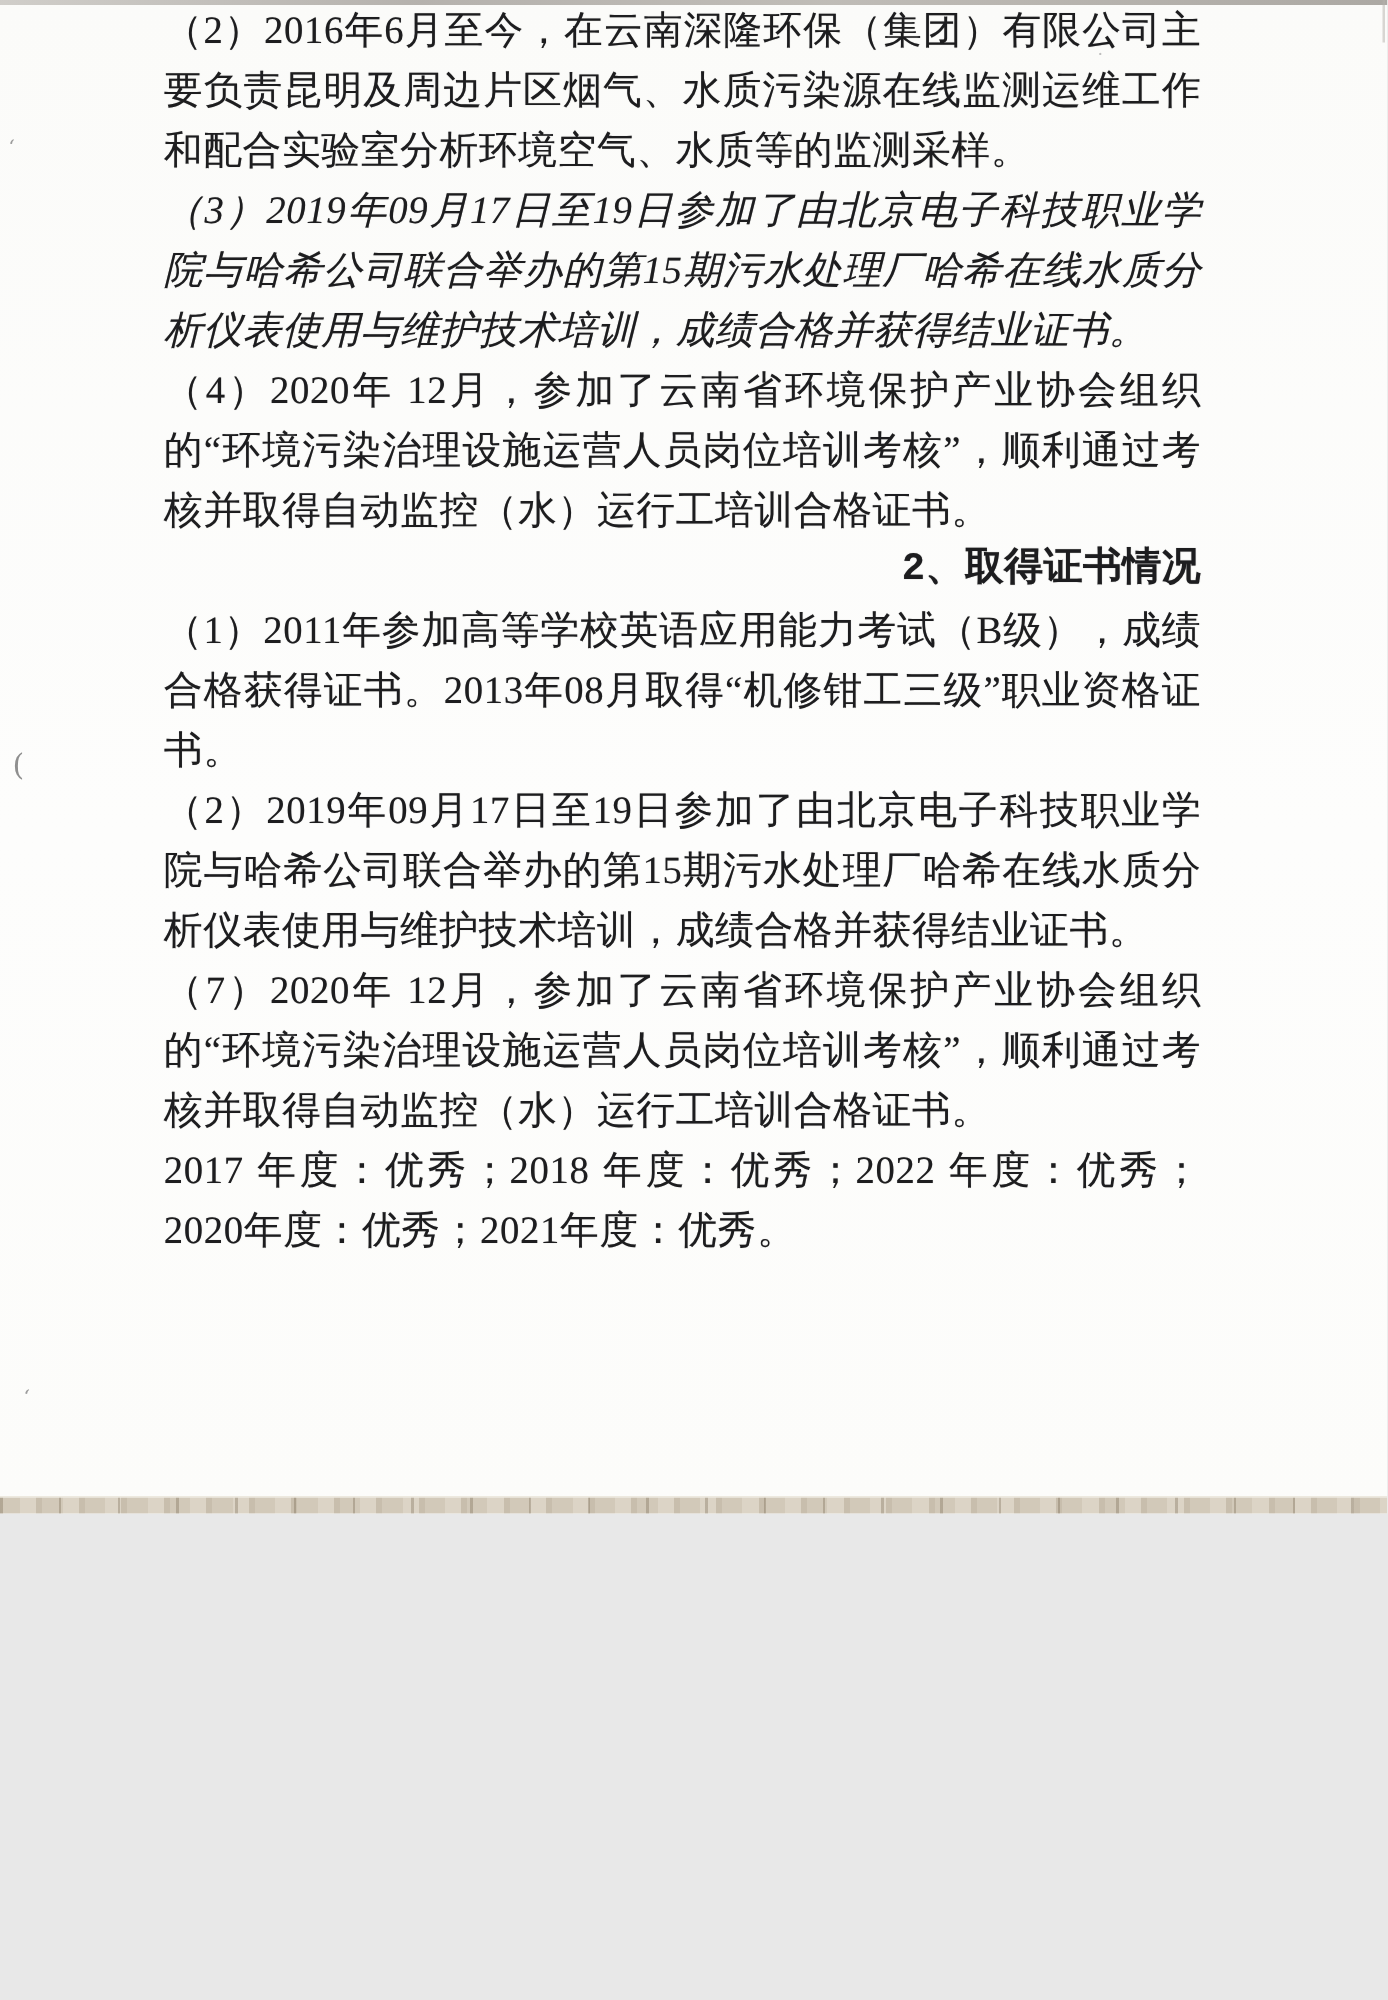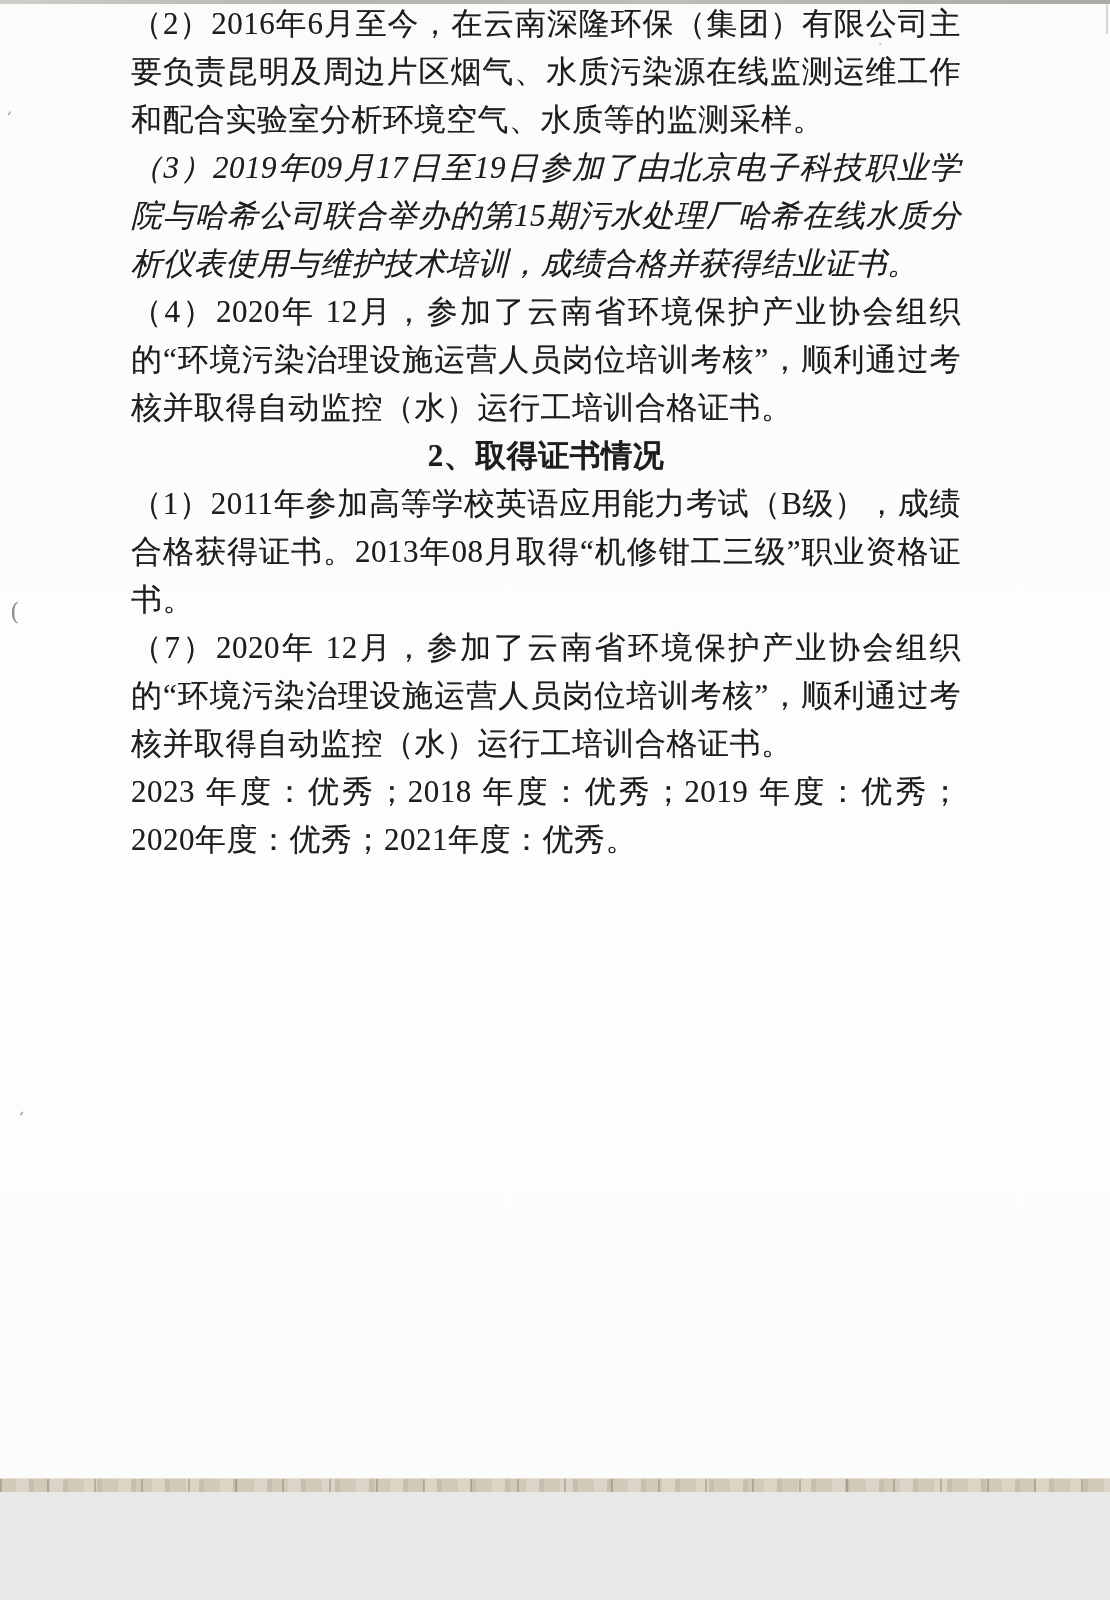--- a/index.html
+++ b/index.html
@@ -2,21 +2,21 @@
 <html><head>
 <meta charset="utf-8">
 <style>
   html,body{margin:0;padding:0;}
   body{
     font-family:"Liberation Serif","DejaVu Serif",serif;
     background:#e8e8e8;
   }
   .page{
     position:relative;
-    width:1110px;height:1492px;
+    width:1110px;height:1211px;
     margin:0 auto;
     background:linear-gradient(180deg,#fbfbf9 0%,#fdfdfc 55%,#fcfcfa 100%);
     overflow:hidden;
   }
   .scan-edge-top{
     position:absolute;top:0;left:0;right:0;height:4px;
     background:linear-gradient(90deg,#c9c6c1 0%,#a9a5a0 30%,#b5b1ab 60%,#9e9a94 100%);
     opacity:.85;
   }
   .scan-edge-right{
@@ -36,21 +36,22 @@
     font-size:31px;
     line-height:48px;
     text-align:justify;
     letter-spacing:.5px;
   }
   .content p,.content h2{margin:0;padding:0;}
   .para{text-shadow:0 0 .6px rgba(20,20,20,.45);}
   .heading{
     font-size:31px;line-height:48px;font-weight:bold;
     text-shadow:0 0 .7px rgba(10,10,10,.55);
-    text-align:center;
+    text-align:right;
+    font-family:Liberation Mono, monospace;
   }
   .m-p1{margin-top:134px;}
   .m-p2{margin-top:8px;font-style:italic;}
   .m-p3{margin-top:9px;}
   .m-p4{margin-top:13px;}
   .m-h2{margin-top:19px;}
   .m-c1{margin-top:4px;}
   .m-c2{margin-top:20px;}
   .m-c3{margin-top:11px;}
   .m-h4{margin-top:83px;text-indent:12px;}
@@ -73,24 +74,25 @@
   <div class="scan-edge-right"></div>
 
   <div class="content">
     <p class="para m-p1">（2）2016年6月至今，在云南深隆环保（集团）有限公司主要负责昆明及周边片区烟气、水质污染源在线监测运维工作和配合实验室分析环境空气、水质等的监测采样。</p>
     <p class="para m-p2">（3）2019年09月17日至19日参加了由北京电子科技职业学院与哈希公司联合举办的第15期污水处理厂哈希在线水质分析仪表使用与维护技术培训，成绩合格并获得结业证书。</p>
     <p class="para m-p3">（4）2020年 12月，参加了云南省环境保护产业协会组织的“环境污染治理设施运营人员岗位培训考核”，顺利通过考核并取得自动监控（水）运行工培训合格证书。</p>
 
     <h2 class="heading m-h2">2、取得证书情况</h2>
 
     <p class="para m-c1">（1）2011年参加高等学校英语应用能力考试（B级），成绩合格获得证书。2013年08月取得“机修钳工三级”职业资格证书。</p>
+    <p class="para m-c2">（2）2019年09月17日至19日参加了由北京电子科技职业学院与哈希公司联合举办的第15期污水处理厂哈希在线水质分析仪表使用与维护技术培训，成绩合格并获得结业证书。</p>
     <p class="para m-c3">（7）2020年 12月，参加了云南省环境保护产业协会组织的“环境污染治理设施运营人员岗位培训考核”，顺利通过考核并取得自动监控（水）运行工培训合格证书。</p>
 
 
-    <p class="para m-a1">2023 年度：优秀；2018 年度：优秀；2019 年度：优秀；2020年度：优秀；2021年度：优秀。</p>
+    <p class="para m-a1">2017 年度：优秀；2018 年度：优秀；2022 年度：优秀；2020年度：优秀；2021年度：优秀。</p>
   </div>
 
   <span class="stray stray-1">ʻ</span>
   <span class="stray stray-2">(</span>
   <span class="stray stray-3">ʻ</span>
   <span class="stray stray-4">·</span>
 
   <div class="scan-edge-bottom"></div>
 
 </div>

